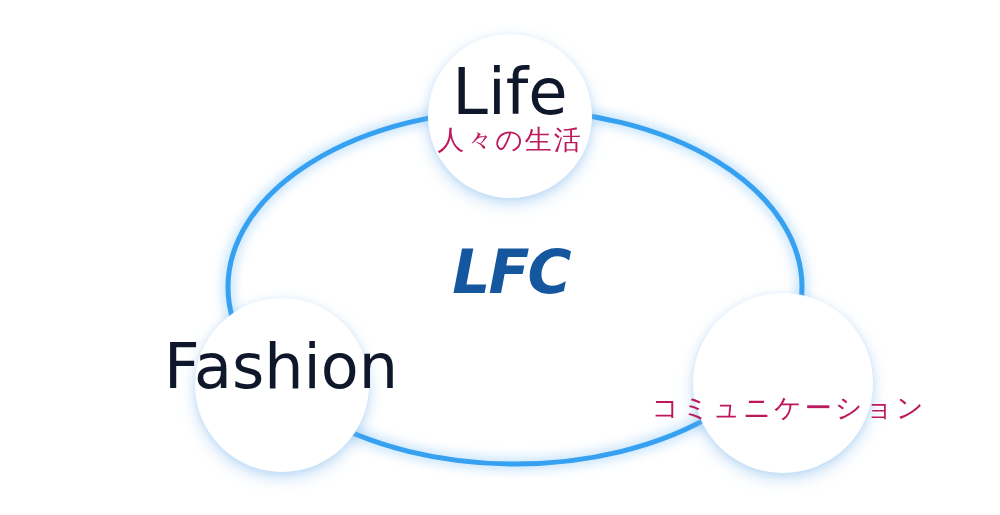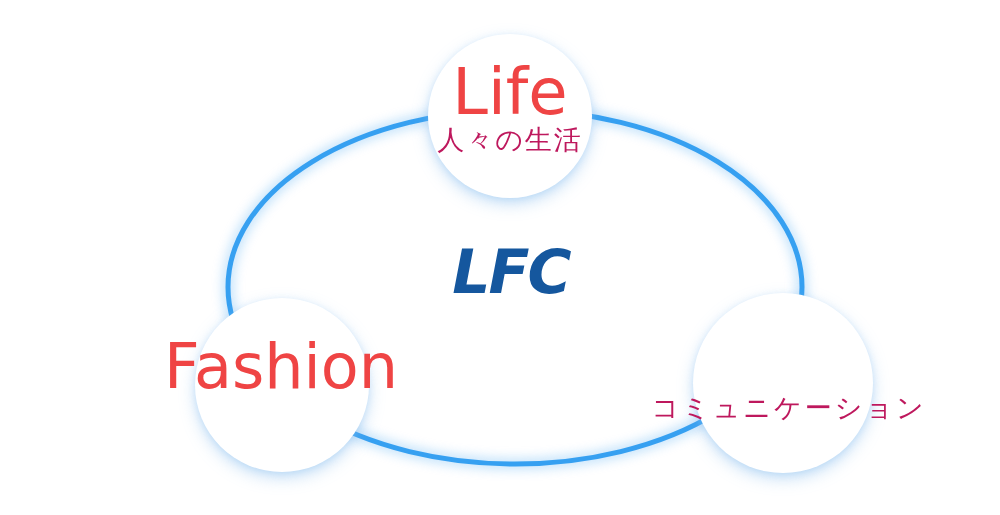--- a/index.html
+++ b/index.html
@@ -32,21 +32,21 @@
   .circle-fashion       { left: 195px; top: 298px; width: 174px; height: 174px; }
   .circle-communication { left: 693px; top: 293px; width: 180px; height: 180px; }
 
   .label {
     position: absolute;
     transform: translateX(-50%);
     white-space: nowrap;
     line-height: 1;
   }
   .label-en {
-    color: #ef4444;
+    color: #0f172a;
     font-weight: normal;
   }
   .label-ja {
     color: #be185d;
     font-weight: normal;
   }
   .label-life-en          { left: 510px; top:  60px; font-size: 64px; letter-spacing: 0px; }
   .label-life-ja          { left: 510px; top: 126px; font-size: 27px; letter-spacing: 2px; }
   .label-fashion-en       { left: 275px; top: 336px; font-size: 62px; letter-spacing: 0px; margin-left: 6px; }
   .label-fashion-ja       { left: 272px; top: 392px; font-size: 28px; letter-spacing: 3px; }

